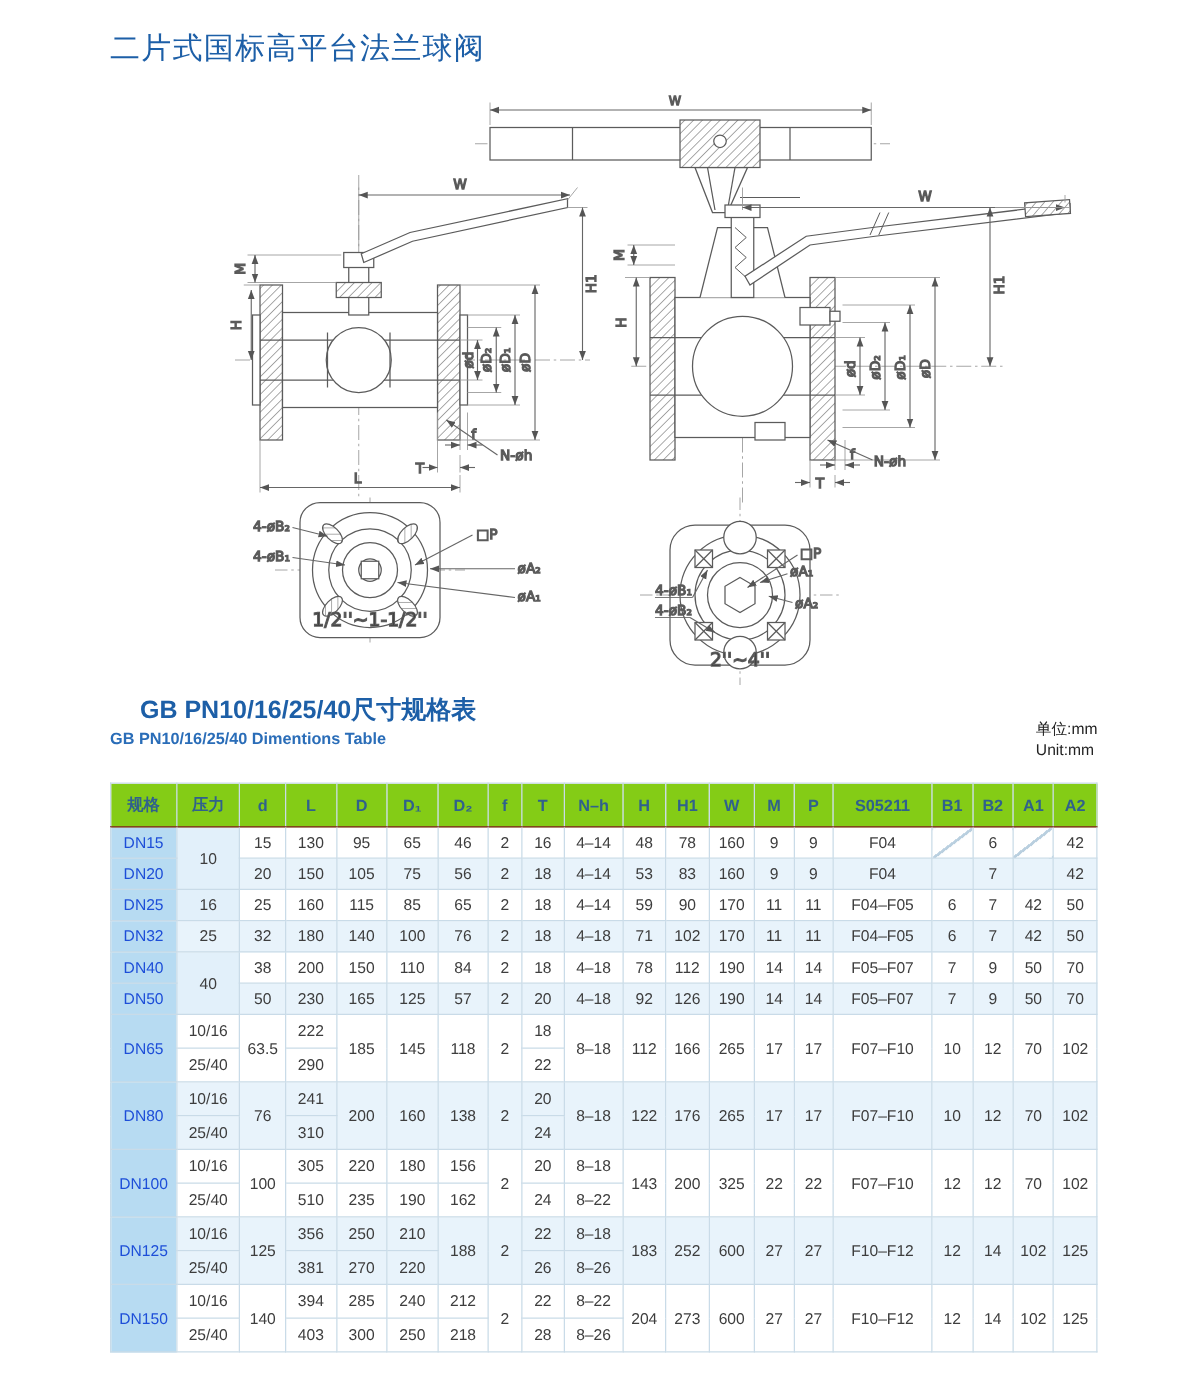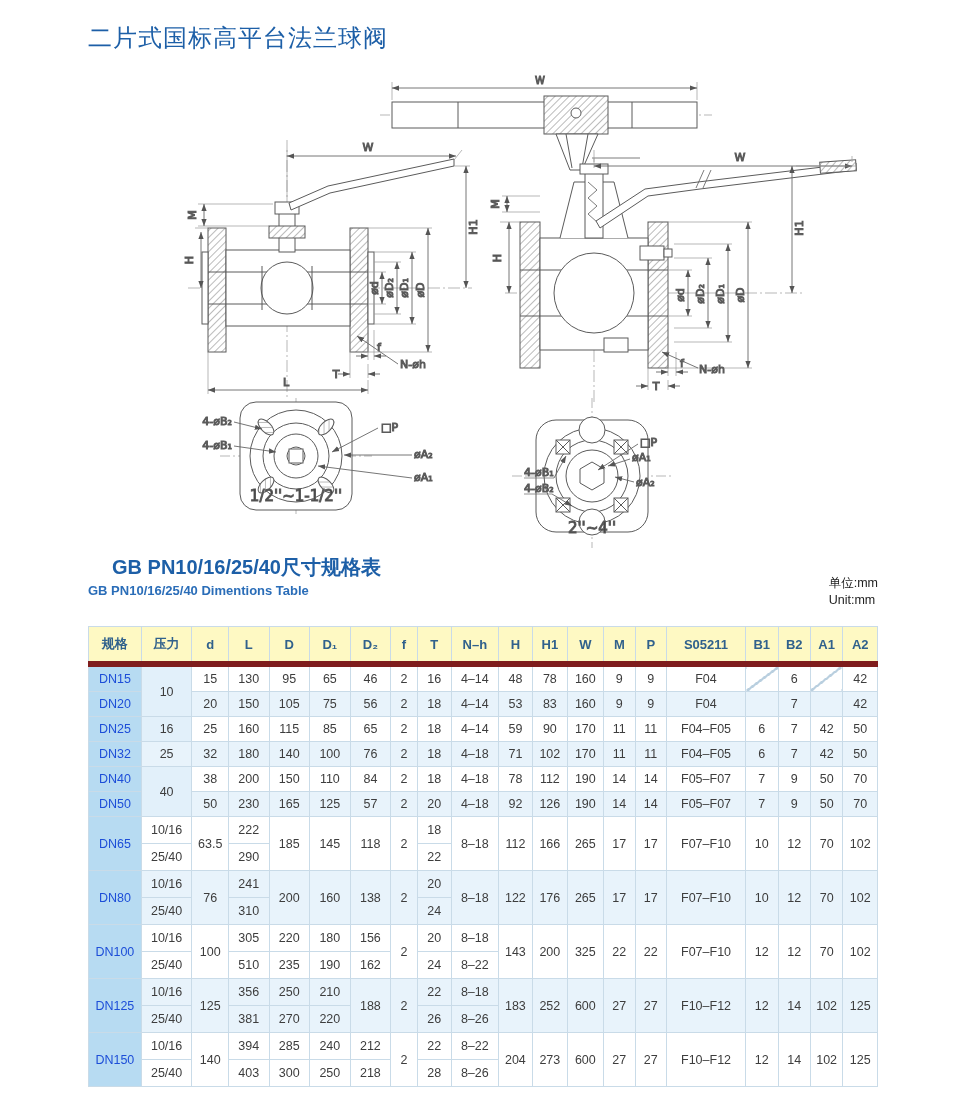--- a/index.html
+++ b/index.html
@@ -9,21 +9,21 @@
   .title-en{position:absolute;left:88px;top:53px;font-size:13.5px;color:#2a6db8;}
   .sec-zh{position:absolute;left:88px;top:554px;font-size:20px;font-weight:bold;color:#1d5fa7;margin-left:24px;}
   .sec-en{position:absolute;left:88px;top:583px;font-size:13px;color:#2a6db8;font-weight:bold;}
   .units{position:absolute;right:82px;top:553px;text-align:left;font-size:12.5px;color:#222;line-height:17px;margin-top:22px;}
   svg.draw{position:absolute;left:0;top:0;}
   .dimtxt{font-size:11px;fill:#444;font-family:"DejaVu Sans",sans-serif;}
   .captxt{font-size:15px;fill:#333;font-family:"DejaVu Sans",sans-serif;}
   table.dims{position:absolute;left:88px;top:626px;width:790px;border-collapse:collapse;table-layout:fixed;
              font-size:12.5px;color:#3d3d3d;}
   table.dims th,table.dims td{border:1px solid #c9dbe8;text-align:center;vertical-align:middle;padding:0;}
-  table.dims th{height:34px;background:#fef9c3;color:#30618c;font-size:13px;font-weight:bold;border-bottom:6px solid #7f1d1d;}
+  table.dims th{height:34px;background:#84cc16;color:#30618c;font-size:13px;font-weight:bold;border-bottom:1px solid #7f1d1d;}
   table.dims td{height:24px;background:#ffffff;}
   table.dims tr.grp td{height:26px;}
   table.dims tr.stripe td{background:#e8f3fb;}
   table.dims td.spec{background:#b7dbf2 !important;color:#1d4ed8;}
   table.dims td.pres{background:#e2f0fa;}
   table.dims td.diag{background-image:linear-gradient(to bottom right,transparent 47%,#b9cfdf 47%,#b9cfdf 53%,transparent 53%);}
 </style>
 </head>
 <body>
 

